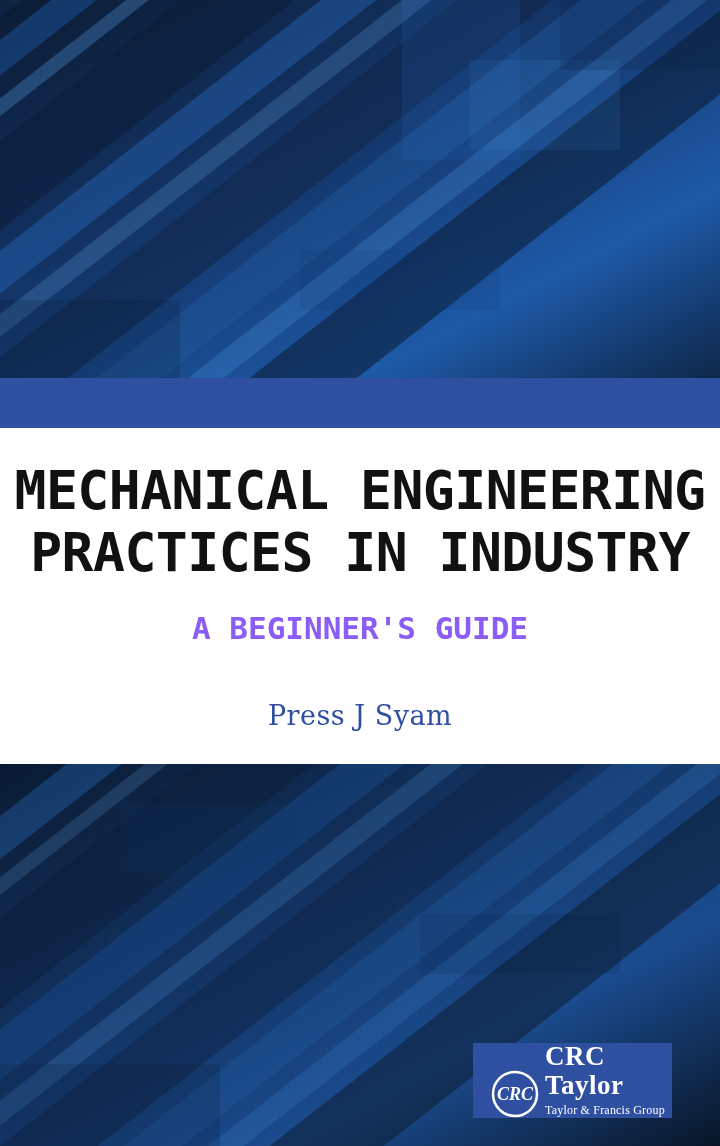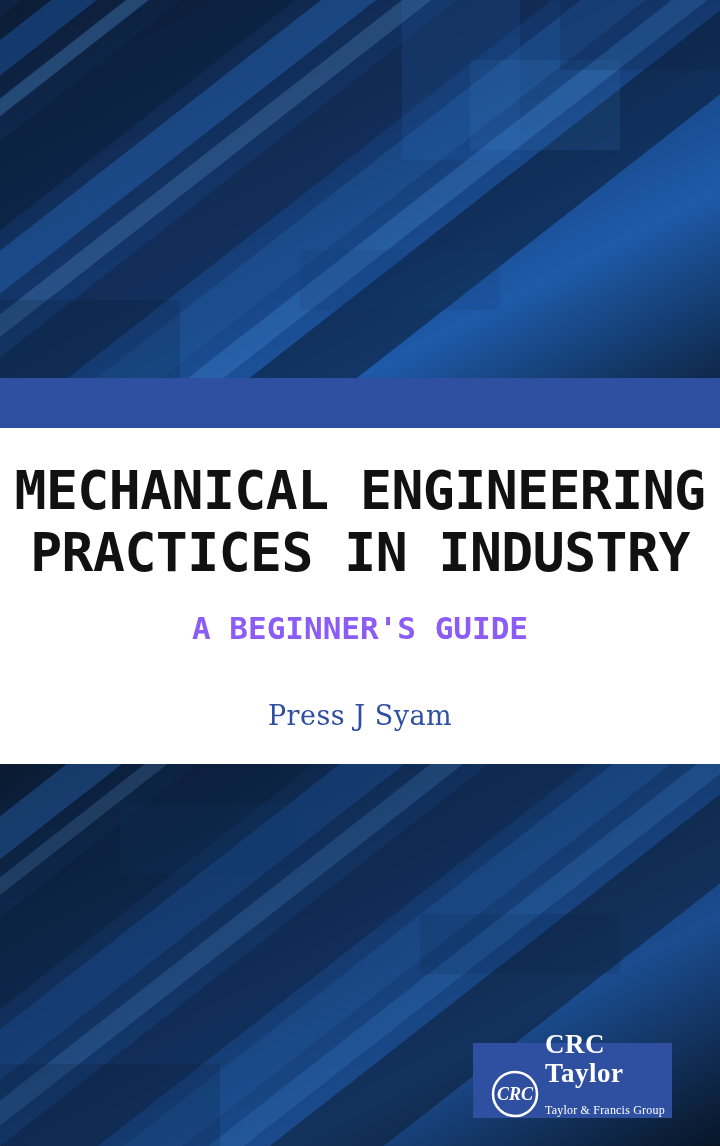--- a/index.html
+++ b/index.html
@@ -128,21 +128,21 @@
     font-family: "Liberation Serif", serif;
     font-size: 27px;
     font-weight: bold;
     line-height: 29px;
     letter-spacing: 0.5px;
   }
   .logo-group {
     font-family: "Liberation Serif", serif;
     font-size: 12px;
     line-height: 16px;
-    margin-top: 14px;
+    margin-top: 2px;
     letter-spacing: 0.2px;
   }
 </style>
 </head>
 <body>
 
 <div class="cover">
 
   <div class="art-top">
     <svg class="art-top-svg" viewBox="0 0 720 378" preserveAspectRatio="none">

